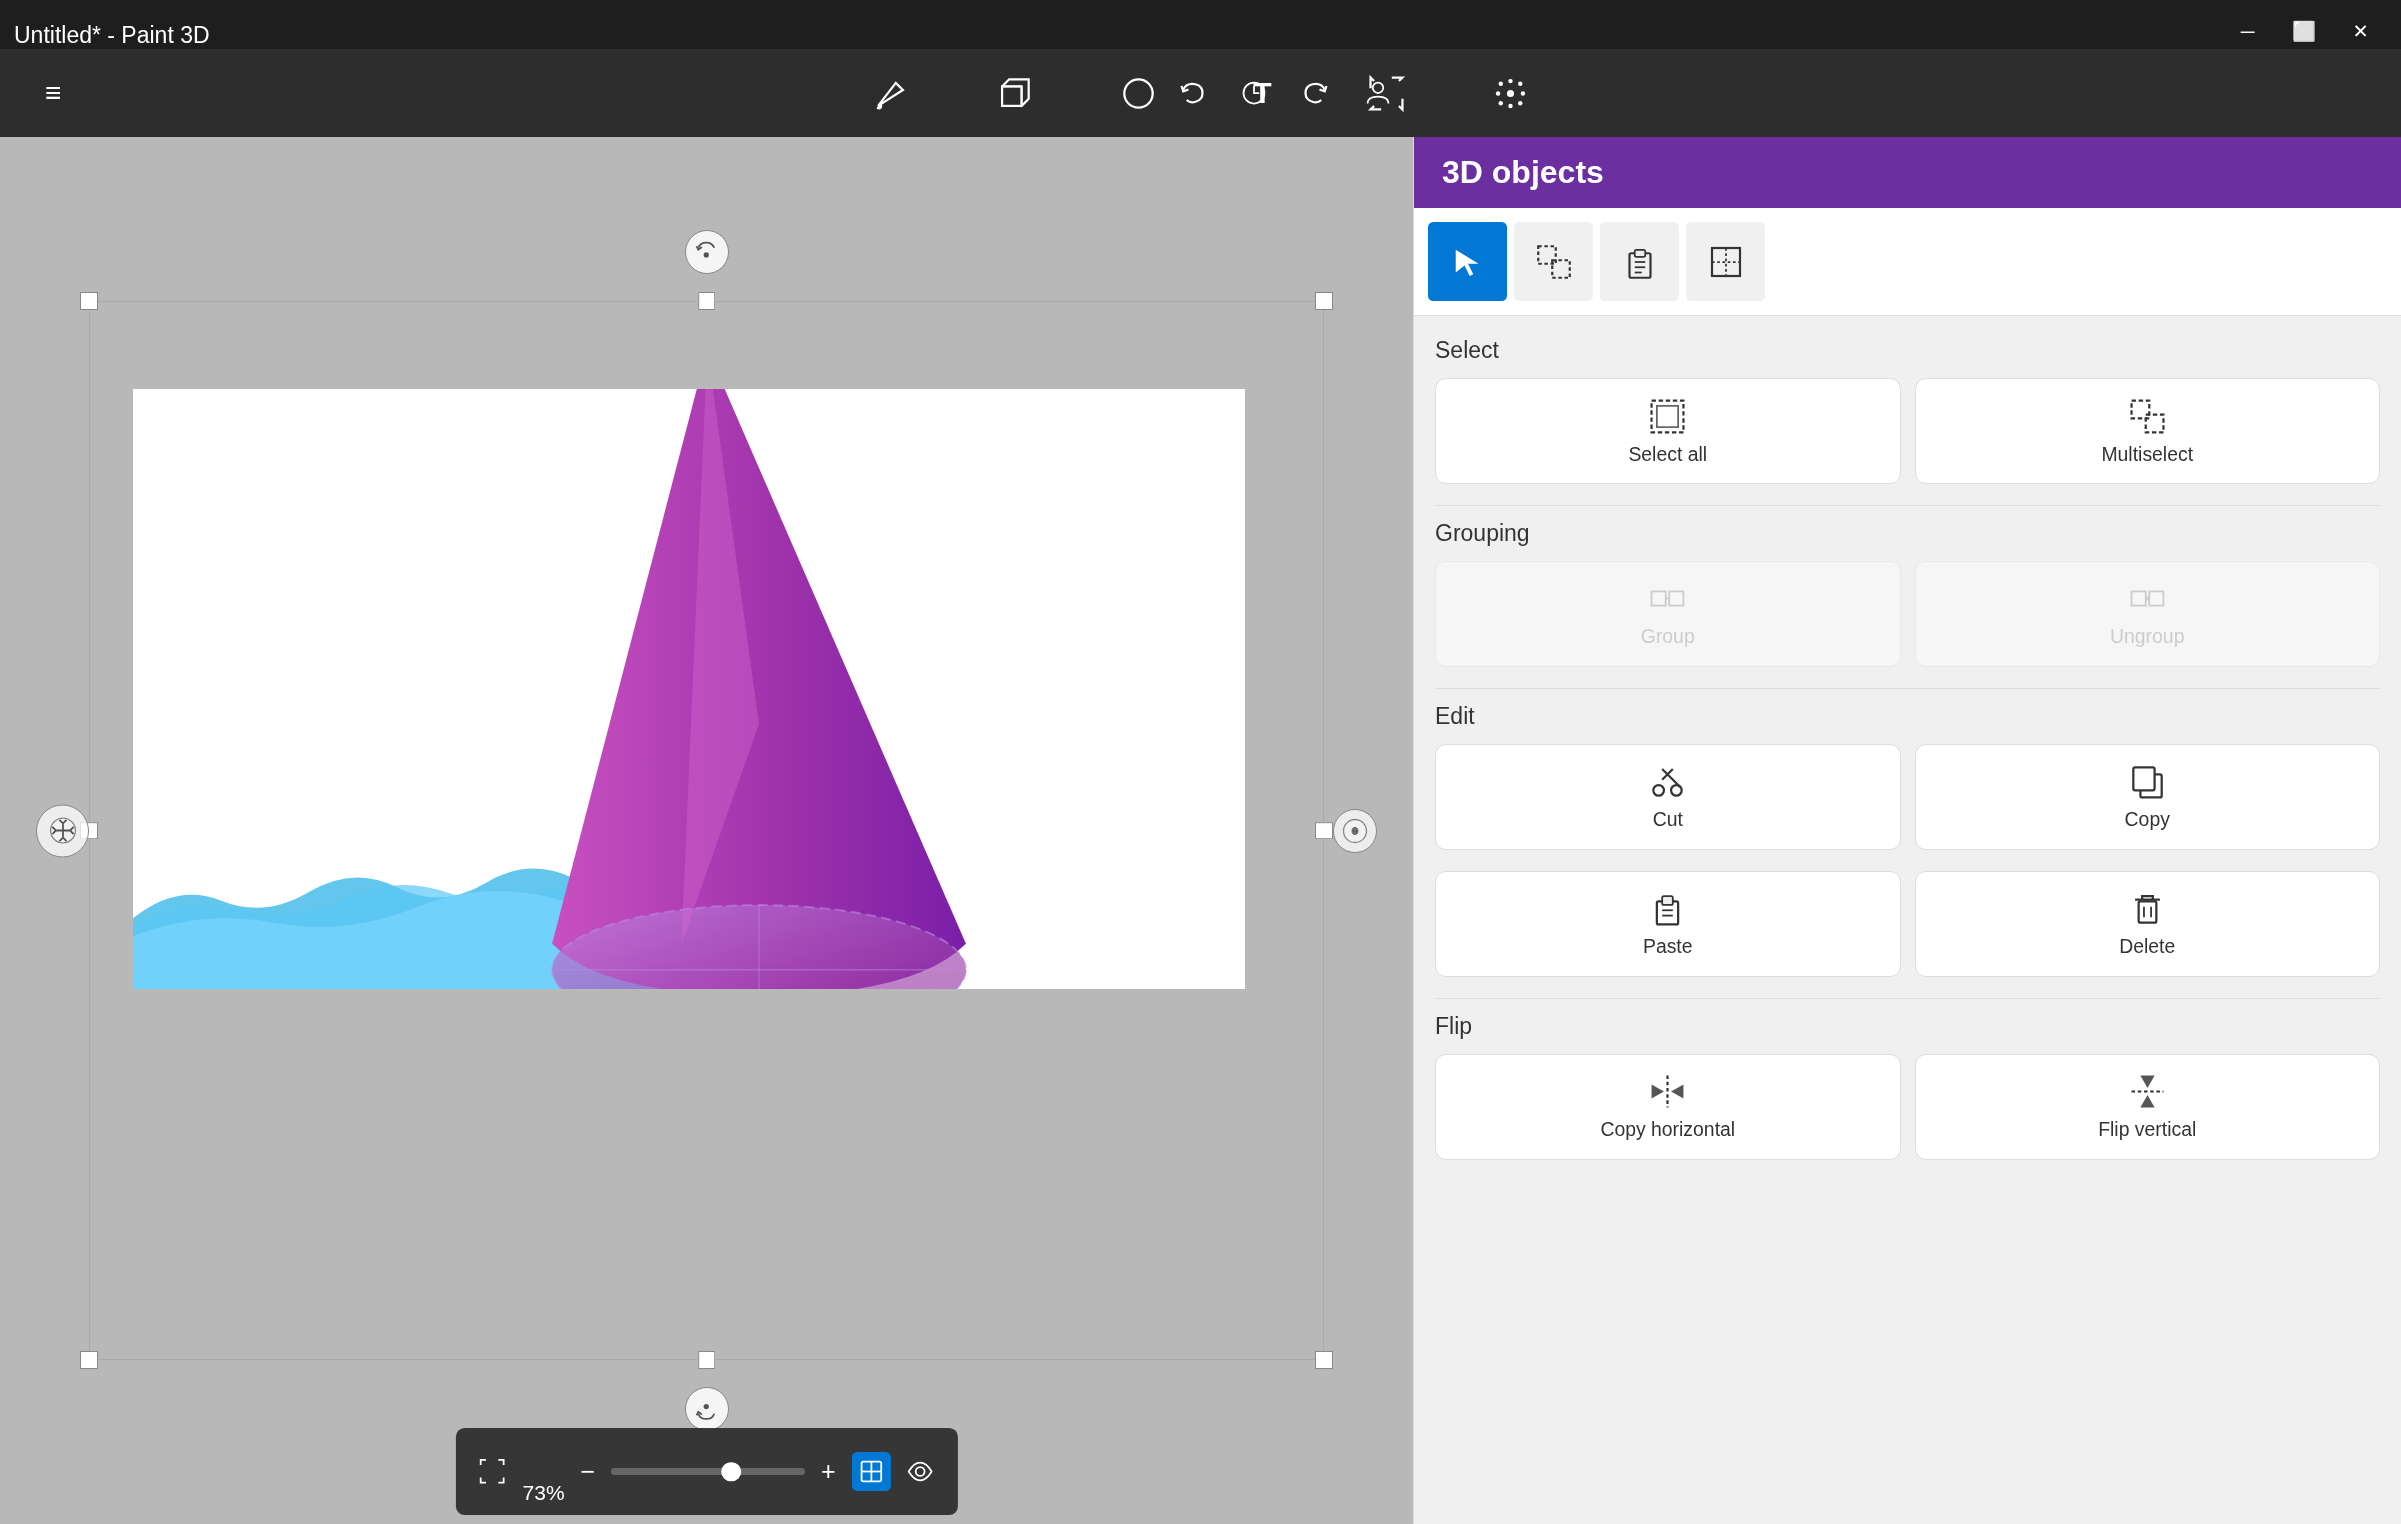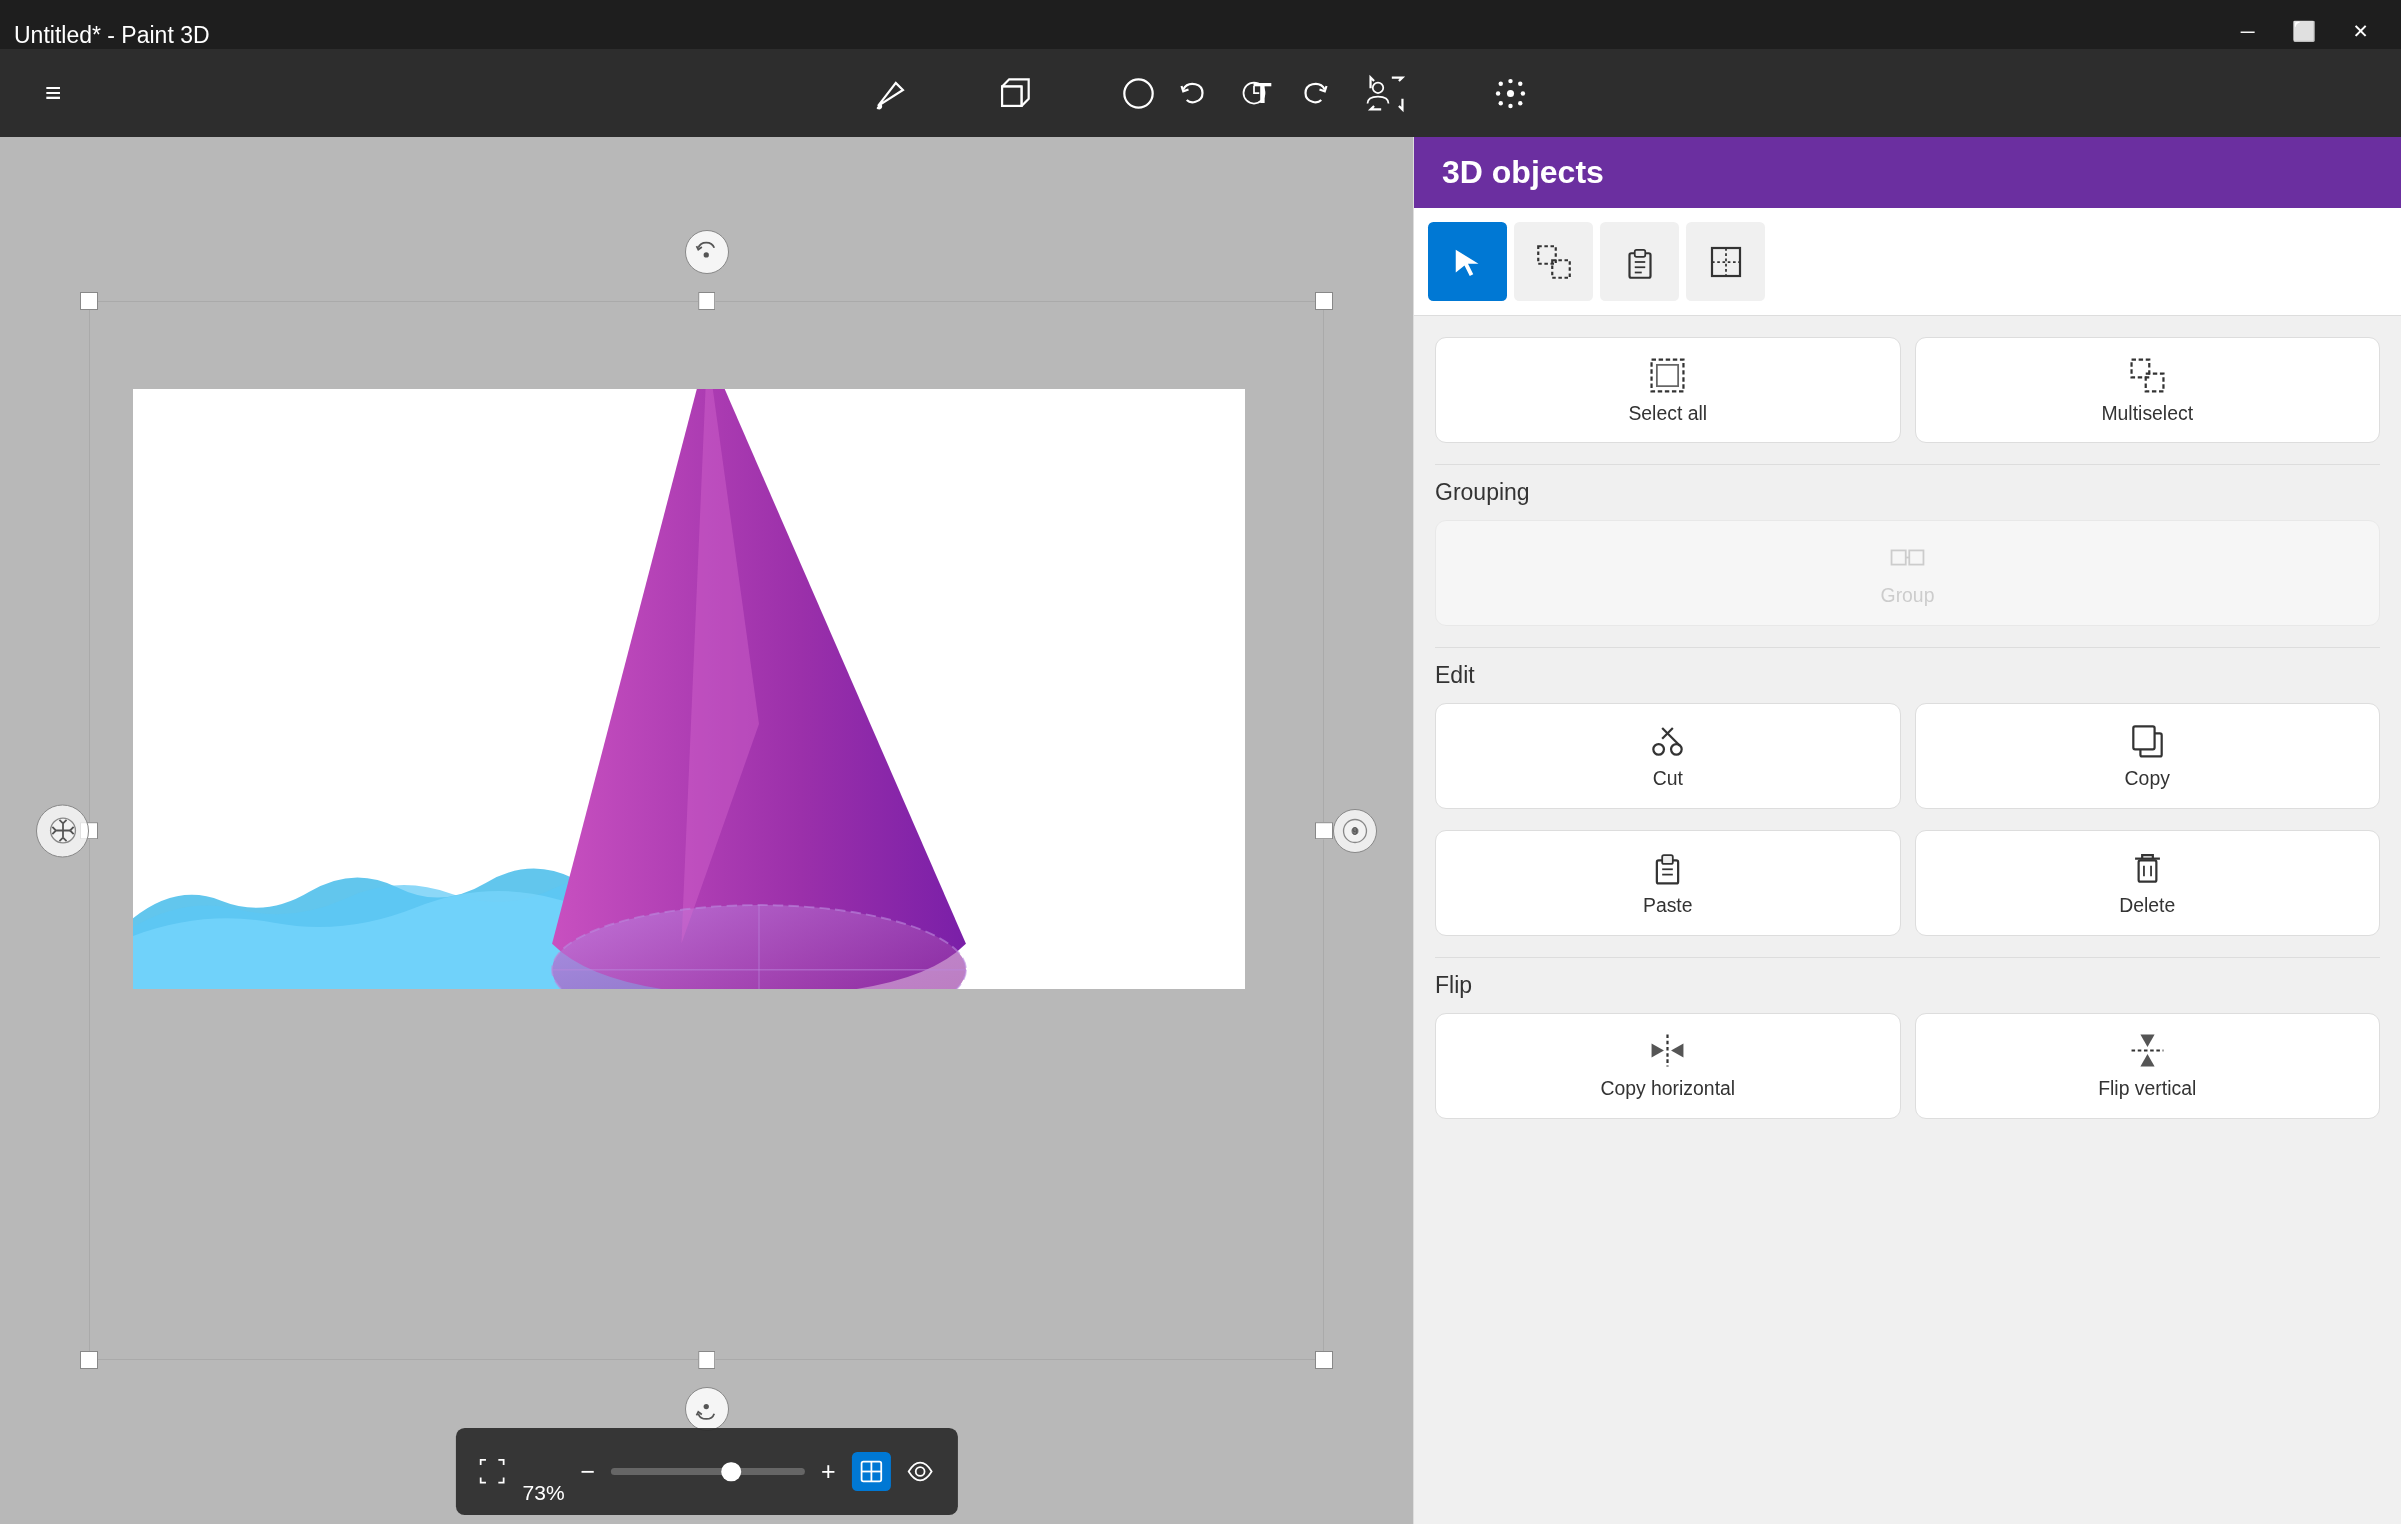--- a/index.html
+++ b/index.html
@@ -570,20 +570,21 @@
           <rect x="8" y="8" width="32" height="32" stroke="#333" stroke-width="2.5" fill="none"></rect>
           <line x1="8" y1="24" x2="40" y2="24" stroke="#333" stroke-width="2" stroke-dasharray="3,3"></line>
           <line x1="24" y1="8" x2="24" y2="40" stroke="#333" stroke-width="2" stroke-dasharray="3,3"></line>
         </svg>
       </button>
     </div>
 
     <div class="panel-content">
 
       <div>
+        <div class="section-label">Select</div>
         <div class="btn-row">
           <button class="action-btn">
             <svg width="39" height="39" viewBox="0 0 44 44" fill="none">
               <rect x="4" y="4" width="36" height="36" stroke="#333" stroke-width="2.5" stroke-dasharray="5,3" fill="none"></rect>
               <rect x="10" y="10" width="24" height="24" stroke="#666" stroke-width="2" fill="none"></rect>
             </svg>
             <span class="action-btn-label">Select all</span>
           </button>
           <button class="action-btn">
             <svg width="39" height="39" viewBox="0 0 44 44" fill="none">
@@ -600,20 +601,29 @@
       <div>
         <div class="section-label">Grouping</div>
         <div class="btn-row">
           <button class="action-btn disabled">
             <svg width="39" height="39" viewBox="0 0 44 44" fill="none">
               <rect x="4" y="14" width="16" height="16" stroke="#999" stroke-width="2" fill="none"></rect>
               <rect x="24" y="14" width="16" height="16" stroke="#999" stroke-width="2" fill="none"></rect>
               <line x1="20" y1="22" x2="24" y2="22" stroke="#999" stroke-width="2"></line>
             </svg>
             <span class="action-btn-label" style="color:#999;">Group</span>
+          </button>
+          <button class="action-btn disabled">
+            <svg width="39" height="39" viewBox="0 0 44 44" fill="none">
+              <rect x="4" y="14" width="16" height="16" stroke="#999" stroke-width="2" fill="none"></rect>
+              <rect x="24" y="14" width="16" height="16" stroke="#999" stroke-width="2" fill="none"></rect>
+              <line x1="20" y1="20" x2="24" y2="24" stroke="#999" stroke-width="2"></line>
+              <line x1="24" y1="20" x2="20" y2="24" stroke="#999" stroke-width="2"></line>
+            </svg>
+            <span class="action-btn-label" style="color:#999;">Ungroup</span>
           </button>
         </div>
       </div>
 
       <div class="divider"></div>
 
       <div>
         <div class="section-label">Edit</div>
         <div class="btn-row">
           <button class="action-btn">

